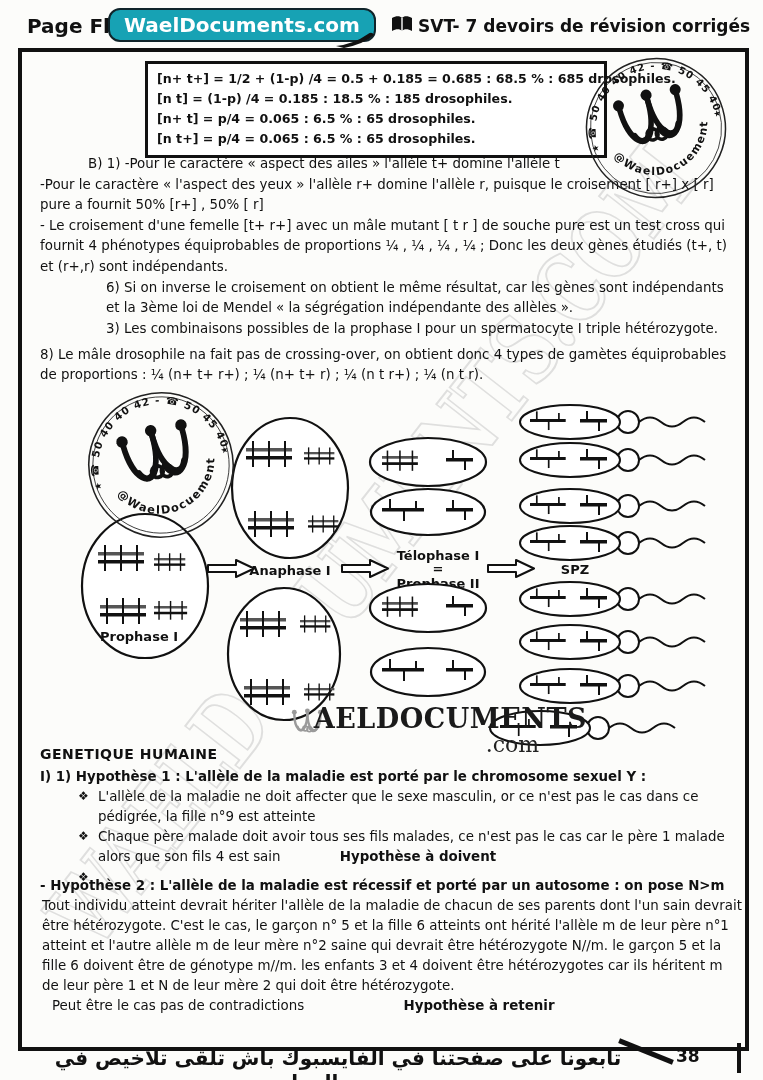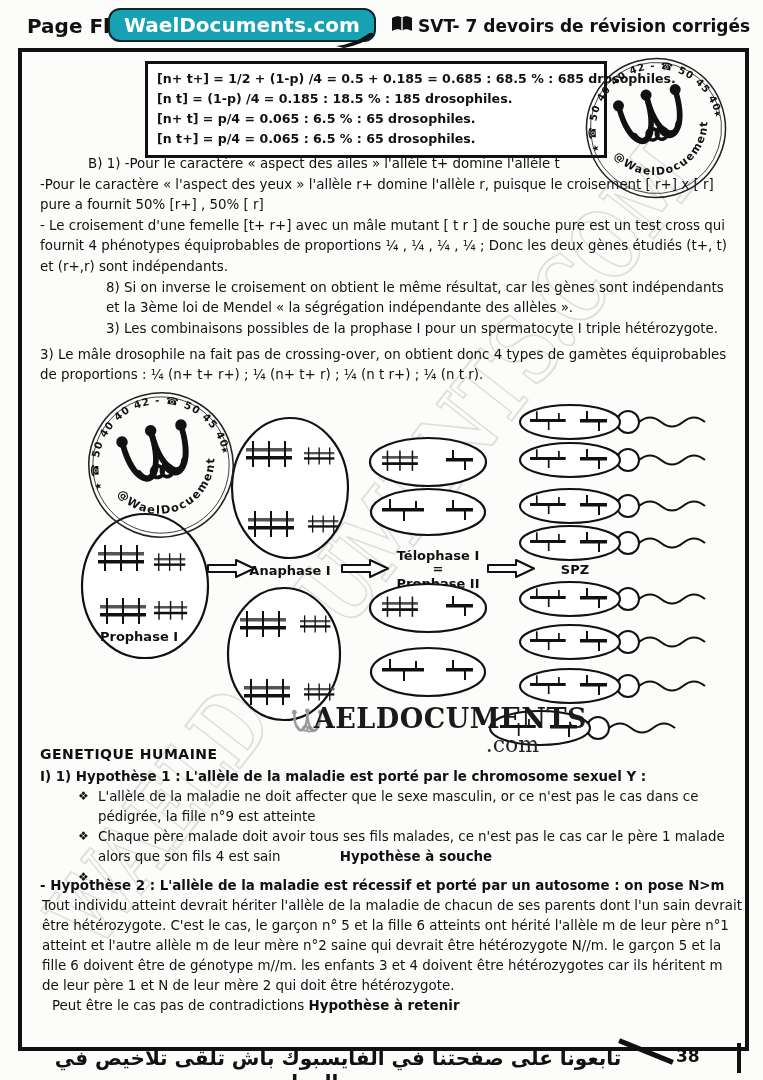--- a/index.html
+++ b/index.html
@@ -39,21 +39,21 @@
   .dlabel{font-size:13px;font-weight:bold;fill:#111;font-family:"DejaVu Sans",sans-serif;}
   
   .genetics{position:absolute;left:40px;top:744px;width:702px;z-index:3;font-size:13.4px;line-height:1.5;}
   .genetics .heading{font-weight:bold;font-size:14px;letter-spacing:.5px;margin:0 0 2px 0;}
   .genetics .hyp-title{font-weight:bold;margin:0;}
   .bullet{margin:0 0 0 38px;position:relative;padding-left:20px;}
   .bullet .marker{position:absolute;left:0;top:0;font-size:12px;}
   .bullet b{margin-left:55px;}
   .hyp2-body{margin:0 0 0 2px;}
   .conc{margin-left:12px;}
-  .conc b{}
+  .conc b{margin-left:95px;}
   
   .footer-line-notch{position:absolute;left:617px;top:1049px;width:58px;height:5px;background:#111;
                      transform:rotate(22deg);z-index:4;}
   .footer-right-edge{position:absolute;left:737px;top:1043px;width:4px;height:30px;background:#111;z-index:4;}
   .page-number{position:absolute;left:676px;top:1046px;font-size:17px;font-weight:bold;z-index:4;}
   .arabic{position:absolute;left:48px;top:1046px;width:580px;text-align:center;direction:rtl;
           font-size:20px;font-weight:bold;z-index:4;}
 </style>
 </head>
 <body>
@@ -140,23 +140,23 @@
     <text x="142" y="86" style="font-size:9px;fill:#111;">★</text>
     <g color="#111">
       <use href="#steth" transform="translate(31,37) scale(0.97)"></use>
     </g>
   </svg>
 
   <div class="intro">
     <p class="p-first">B) 1) -Pour le caractère « aspect des ailes »  l'allèle t+  domine l'allèle t</p>
     <p>-Pour le caractère « l'aspect des yeux » l'allèle r+ domine l'allèle r, puisque le croisement [ r+] x [ r] pure a fournit 50% [r+] , 50% [ r]</p>
     <p>- Le croisement d'une femelle [t+ r+]  avec un mâle mutant [ t  r ] de souche pure est un test cross qui fournit 4 phénotypes équiprobables de proportions ¼ , ¼ , ¼ , ¼ ; Donc les deux gènes étudiés (t+, t) et (r+,r) sont indépendants.</p>
-    <p class="p-num">8) Si on inverse le croisement on obtient le même résultat, car les gènes sont indépendants et la 3ème loi de Mendel « la ségrégation indépendante des allèles ».</p>
+    <p class="p-num">6) Si on inverse le croisement on obtient le même résultat, car les gènes sont indépendants et la 3ème loi de Mendel « la ségrégation indépendante des allèles ».</p>
     <p class="p-num">3) Les combinaisons possibles de la prophase I pour un spermatocyte I triple hétérozygote.</p>
-    <p style="margin-top:6px;">3) Le mâle drosophile na fait pas de crossing-over, on obtient donc 4 types de gamètes équiprobables de proportions : ¼ (n+ t+ r+) ; ¼ (n+ t+ r) ; ¼ (n t r+) ; ¼ (n t r).</p>
+    <p style="margin-top:6px;">8) Le mâle drosophile na fait pas de crossing-over, on obtient donc 4 types de gamètes équiprobables de proportions : ¼ (n+ t+ r+) ; ¼ (n+ t+ r) ; ¼ (n t r+) ; ¼ (n t r).</p>
   </div>
 
   <svg class="stamp stamp2" width="158" height="158" viewBox="0 0 160 160">
     <defs>
       <path id="arcT2" d="M16,82 A64,64 0 0 1 144,82"></path>
       <path id="arcB2" d="M26,88 A56,56 0 0 0 134,88"></path>
     </defs>
     <circle cx="80" cy="80" r="73" fill="none" stroke="#222" stroke-width="1.6"></circle>
     <circle cx="80" cy="80" r="69" fill="none" stroke="#222" stroke-width="0.8"></circle>
     <text style="font-size:10.5px;font-weight:bold;fill:#111;letter-spacing:1px;">
@@ -303,21 +303,21 @@
   <div class="genetics">
     <p class="heading">GENETIQUE HUMAINE</p>
     <p class="hyp-title">I) 1) Hypothèse 1 : L'allèle de la maladie est porté par le chromosome sexuel Y :</p>
     <div class="bullet">
       <span class="marker">❖</span>
       <span>L'allèle de la maladie ne doit affecter que le sexe masculin, or ce n'est pas le cas dans ce pédigrée, la fille n°9 est atteinte</span>
     </div>
     <div class="bullet">
       <span class="marker">❖</span>
       <span>Chaque père malade  doit avoir tous ses fils malades, ce n'est pas le cas car le père 1 malade alors que son fils 4 est sain</span>
-      <b>Hypothèse à souche</b>
+      <b>Hypothèse à doivent</b>
     </div>
     <div class="bullet">
       <span class="marker">❖</span>
       <span></span>
     </div>
     <p class="hyp-title" style="margin-top:8px;">- Hypothèse 2 : L'allèle de la maladie est récessif et porté par un autosome : on pose N&gt;m</p>
     <p class="hyp2-body">Tout individu atteint devrait hériter l'allèle de la maladie de chacun de ses parents dont l'un sain devrait être hétérozygote.  C'est le cas, le garçon n° 5 et la fille 6 atteints ont hérité l'allèle m de leur père n°1 atteint et l'autre allèle m de leur mère n°2 saine qui devrait être hétérozygote N//m. le garçon 5 et la fille 6 doivent être de génotype  m//m. les enfants 3 et 4 doivent être hétérozygotes car ils héritent m de leur père 1 et N de leur mère 2 qui doit être hétérozygote.</p>
     <div class="conc">
       <span>Peut être le cas pas de contradictions</span>
       <b>Hypothèse à retenir</b>

